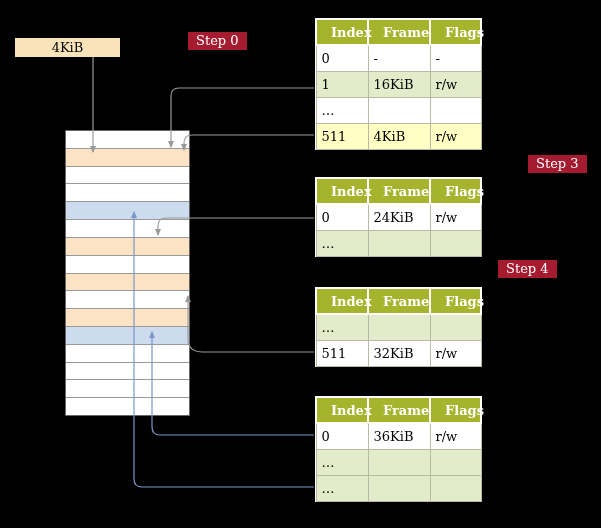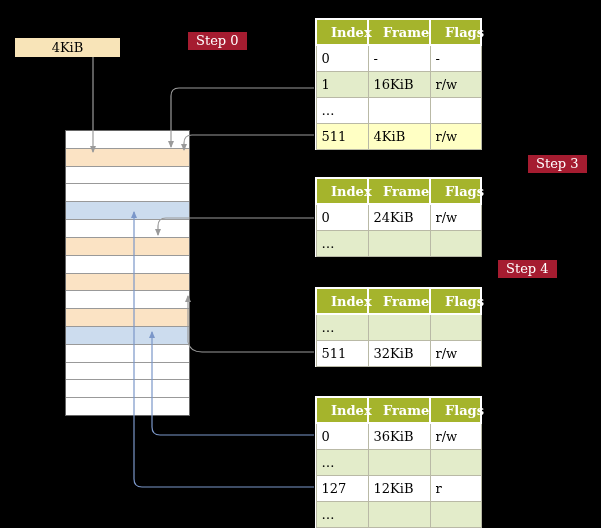--- a/index.html
+++ b/index.html
@@ -179,25 +179,20 @@
     <tbody>
       <tr class="bg-white">
         <td>0</td>
         <td>36KiB</td>
         <td>r/w</td>
       </tr>
       <tr class="bg-green">
         <td>…</td>
         <td></td>
         <td></td>
-      </tr>
-      <tr class="bg-white">
-        <td>127</td>
-        <td>12KiB</td>
-        <td>r</td>
       </tr>
       <tr class="bg-green">
         <td>…</td>
         <td></td>
         <td></td>
       </tr>
     </tbody>
   </table>
 
   <svg class="overlay" width="601" height="528" viewBox="0 0 601 528">

